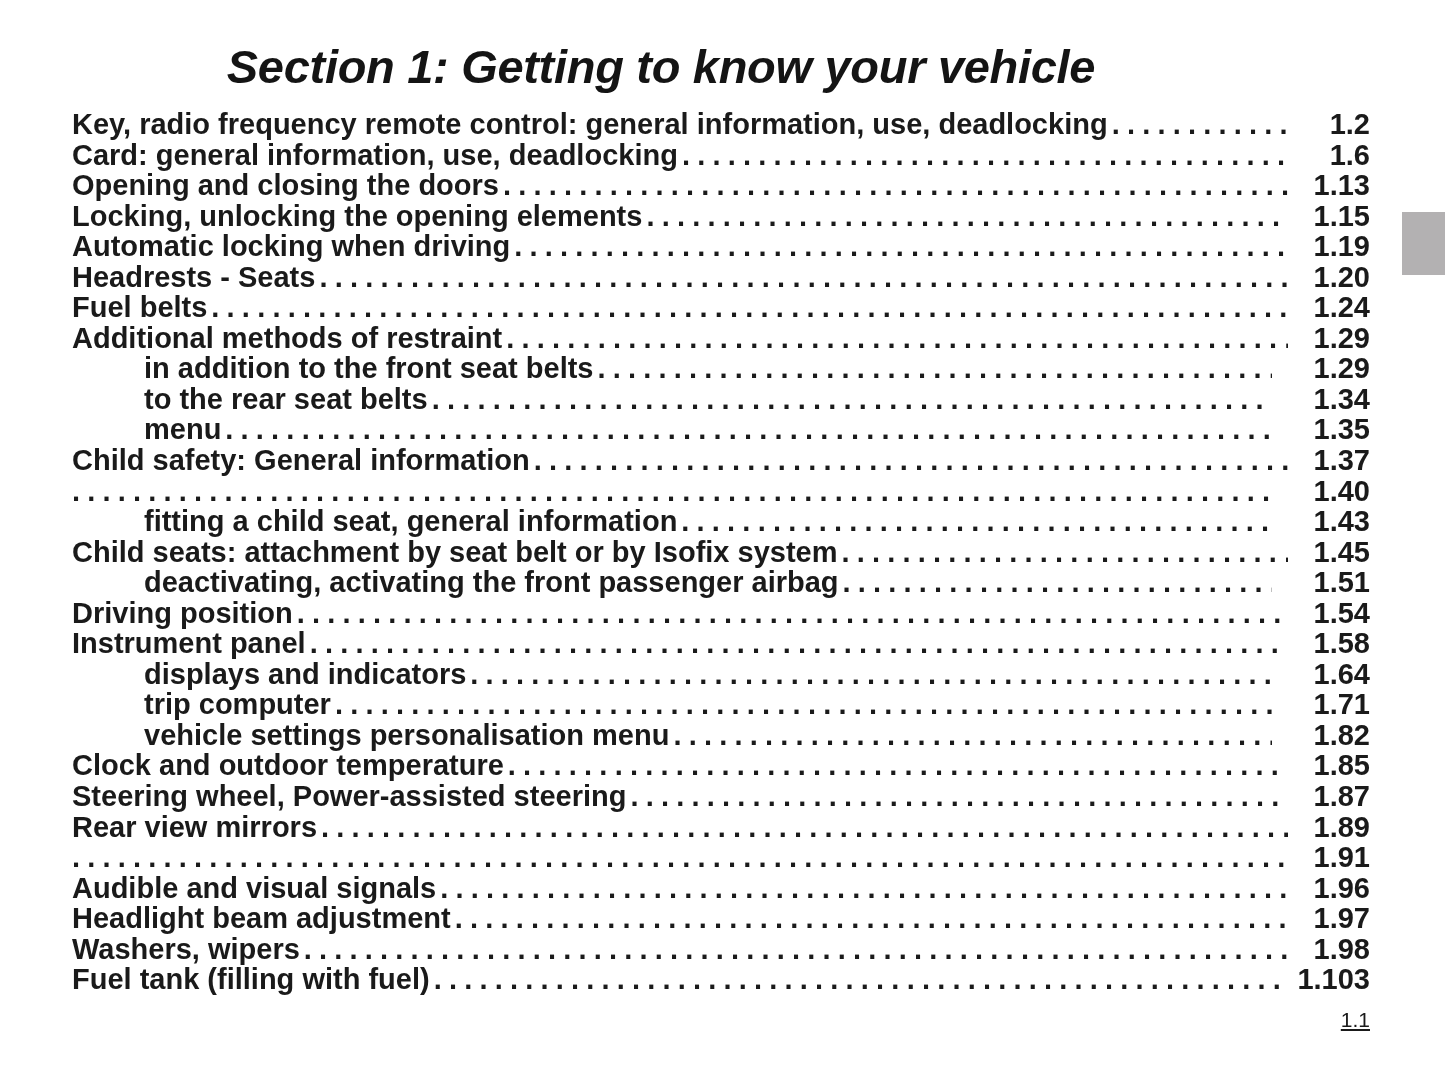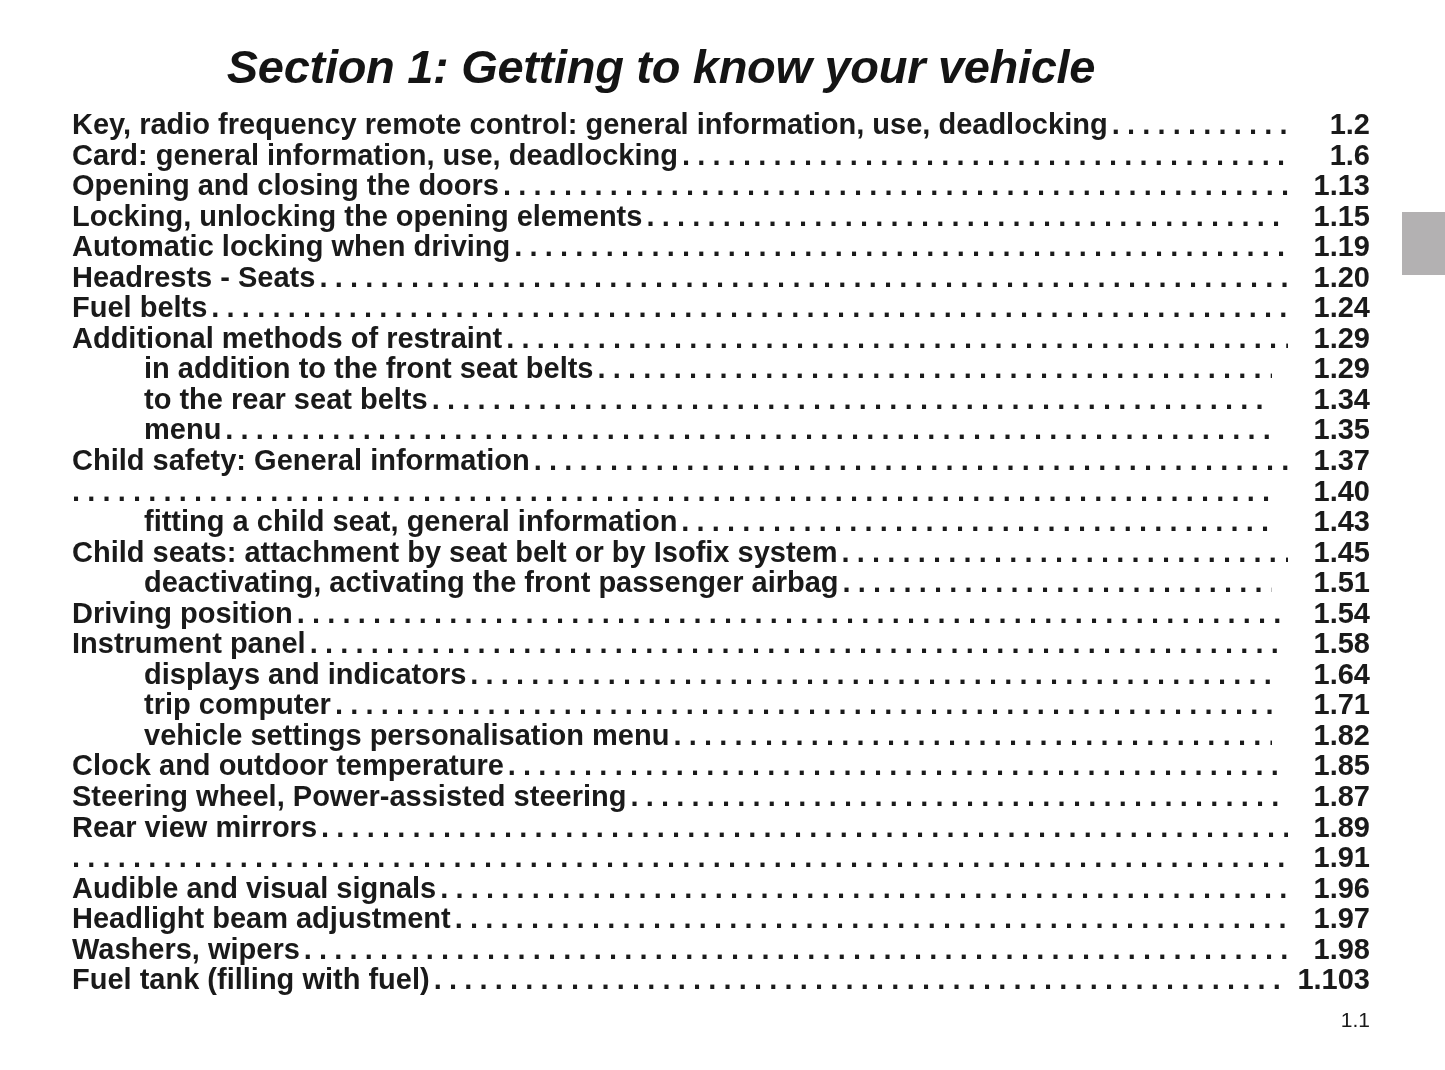--- a/index.html
+++ b/index.html
@@ -74,20 +74,21 @@
     background: #b3b1b2;
   }
   .page-number {
     position: absolute;
     left: 1330px;
     top: 1008px;
     width: 40px;
     text-align: right;
     font-size: 21px;
     color: #1a1a1a;
+    text-decoration: underline;
   }
 </style>
 </head>
 <body>
 
 <h1 class="page-title">Section 1: Getting to know your vehicle</h1>
 
 <div class="toc">
   <div class="toc-row">
       <span class="toc-label">Key, radio frequency remote control: general information, use, deadlocking</span>

